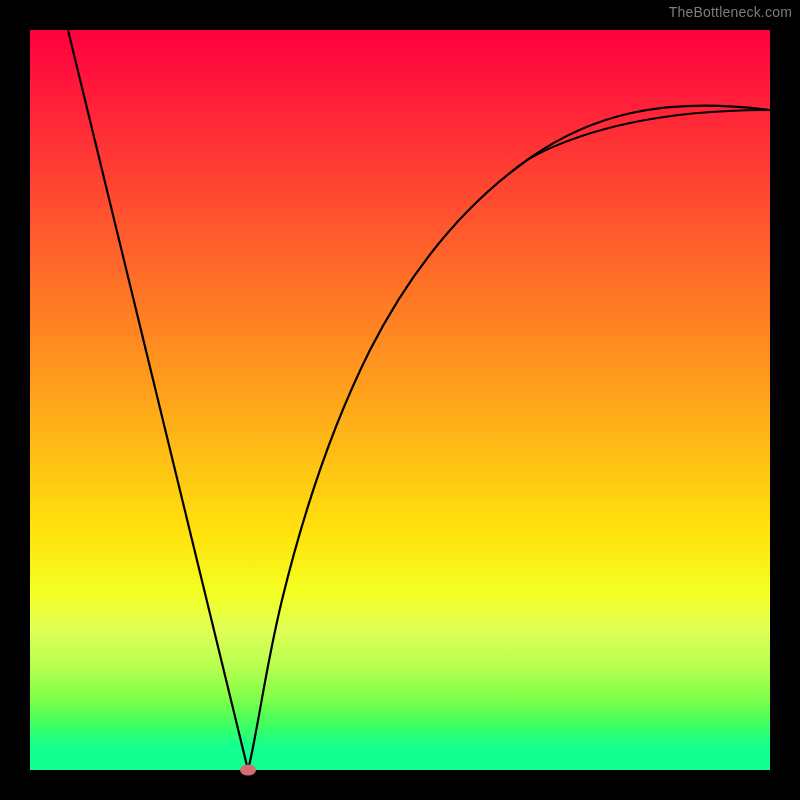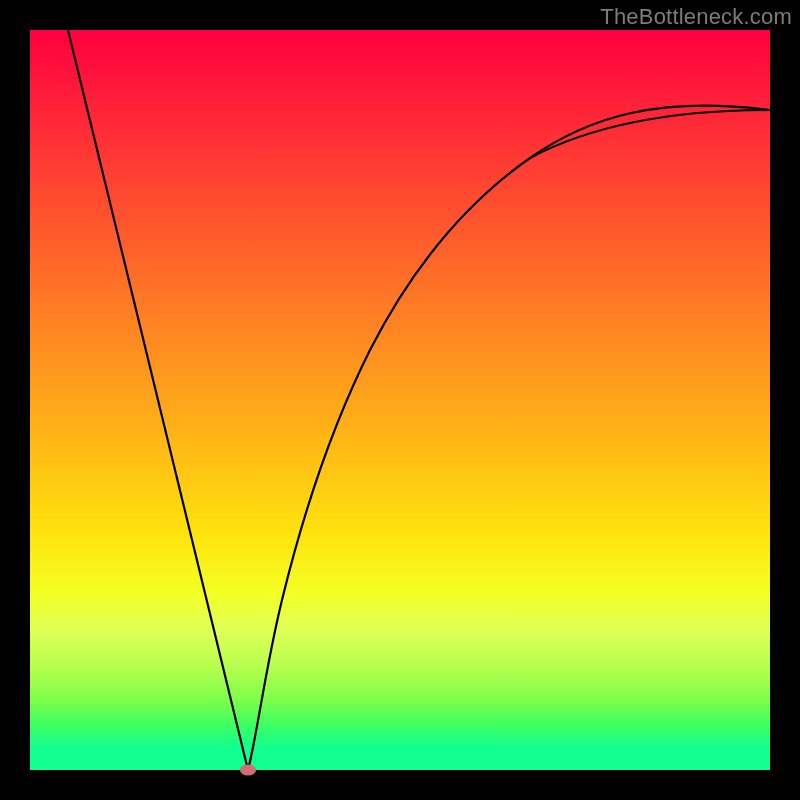--- a/index.html
+++ b/index.html
@@ -38,21 +38,21 @@
       #7dff4a 90.5%,
       #3cff62 94%,
       #12ff91 97%,
       #12ff91 100%
     );
   }
   .attribution {
     position: absolute;
     top: 4px;
     right: 8px;
-    font-size: 22px;
+    font-size: 14px;
     color: #7c7c7c;
     font-weight: 400;
     letter-spacing: 0.2px;
   }
   svg.curves {
     position: absolute;
     left: 0;
     top: 0;
     width: 740px;
     height: 740px;

